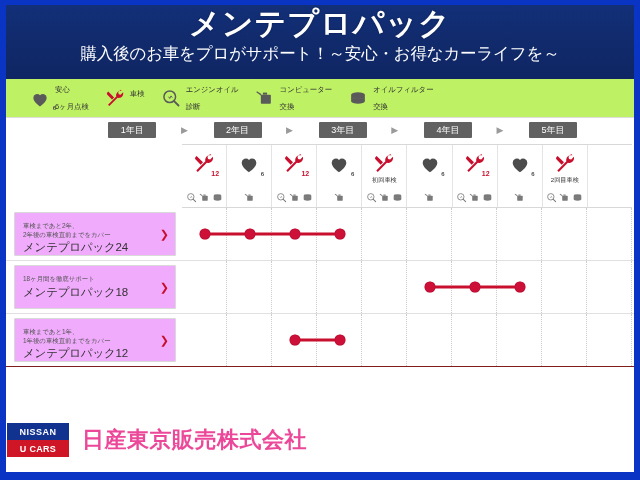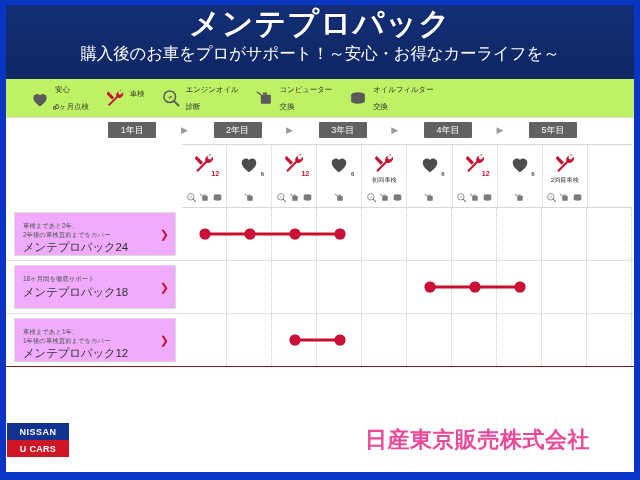--- a/index.html
+++ b/index.html
@@ -163,21 +163,21 @@
     position:absolute;top:50%;width:11px;height:11px;border-radius:50%;
     background:#cc1038;transform:translate(-50%,-50%);
     box-shadow:0 0 0 0.5px #b00c2f inset;
   }
 
   
   .footer{
     position:absolute;left:0;right:0;bottom:0;
     height:64px;
     background:#ffffff;
-    display:flex;align-items:center;justify-content:space-between;
+    display:flex;align-items:center;justify-content:flex-start;
     padding-right:44px;
   }
   .nissan-logo{
     width:62px;height:34px;margin-right:12px;
     display:flex;flex-direction:column;
     border:1px solid #ffffff;
   }
   .nl-top{
     flex:1;background:#12328f;color:#ffffff;
     font-size:9px;font-weight:bold;letter-spacing:.5px;

